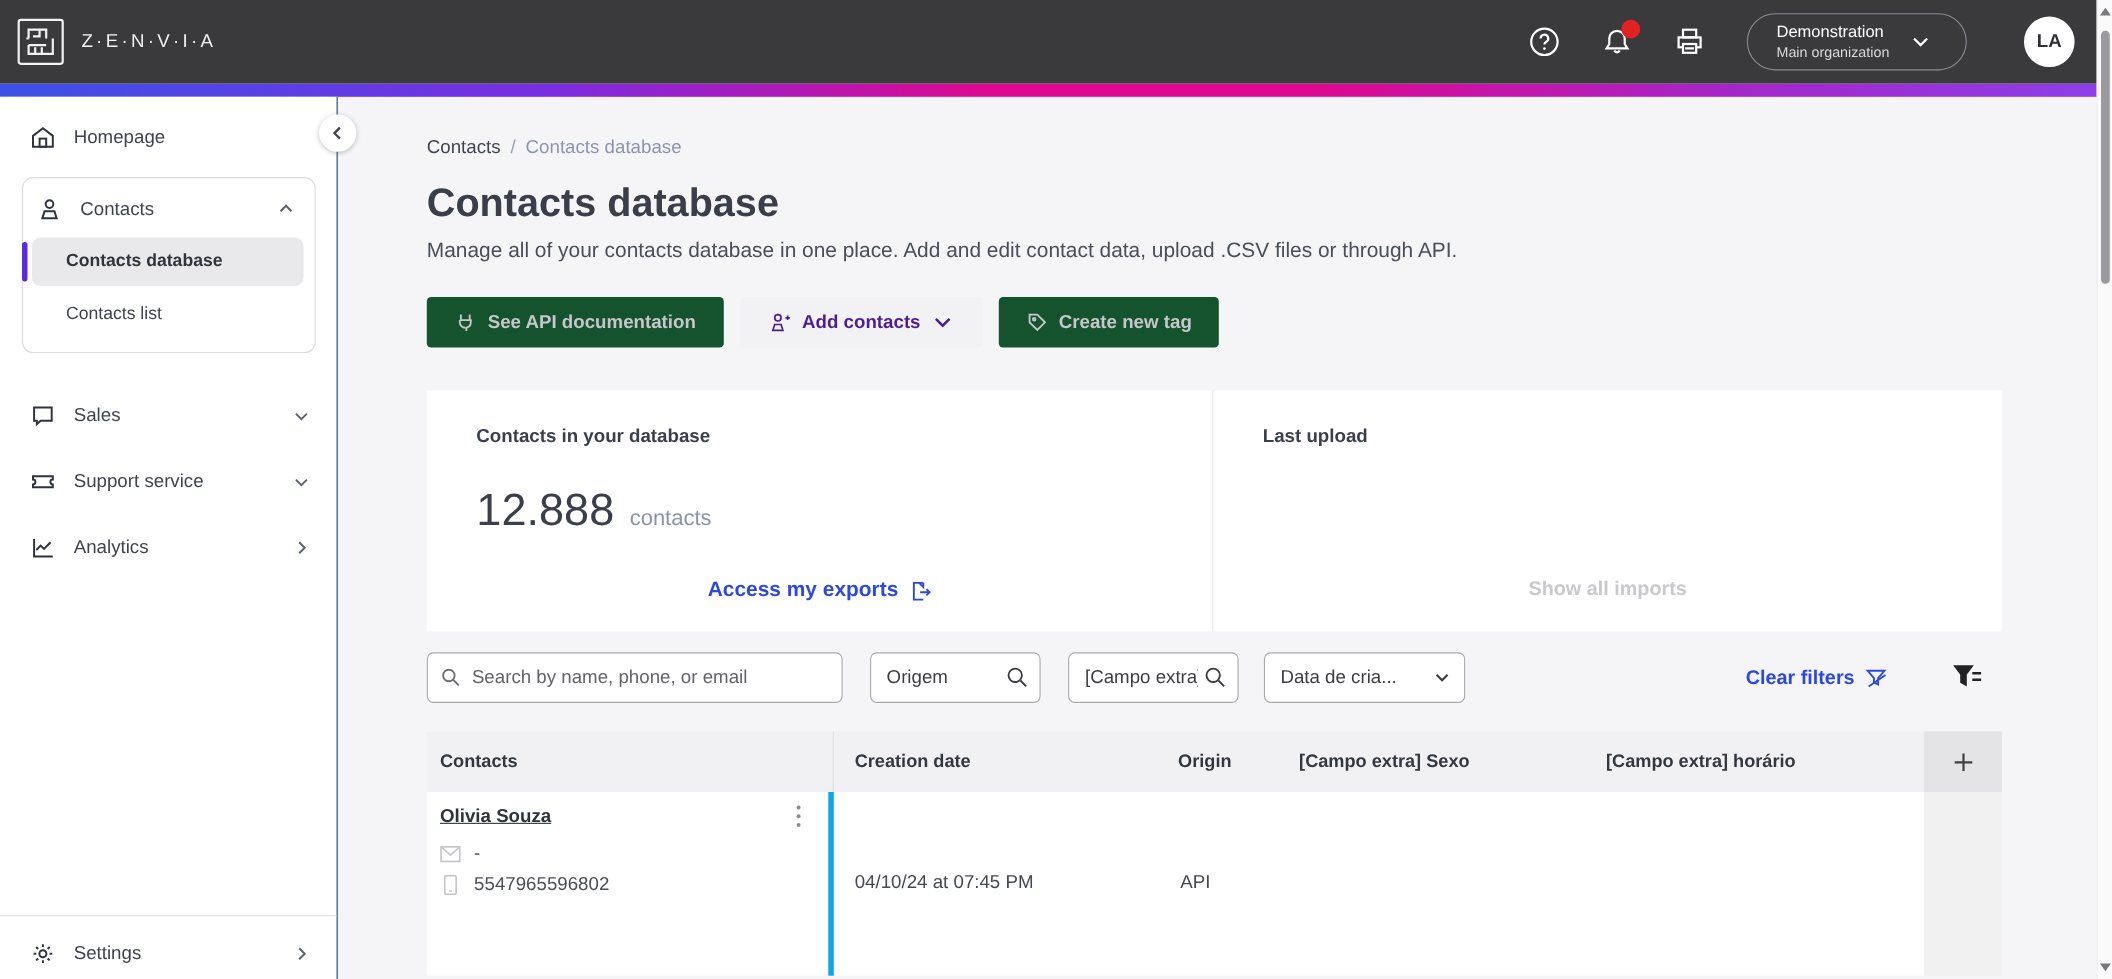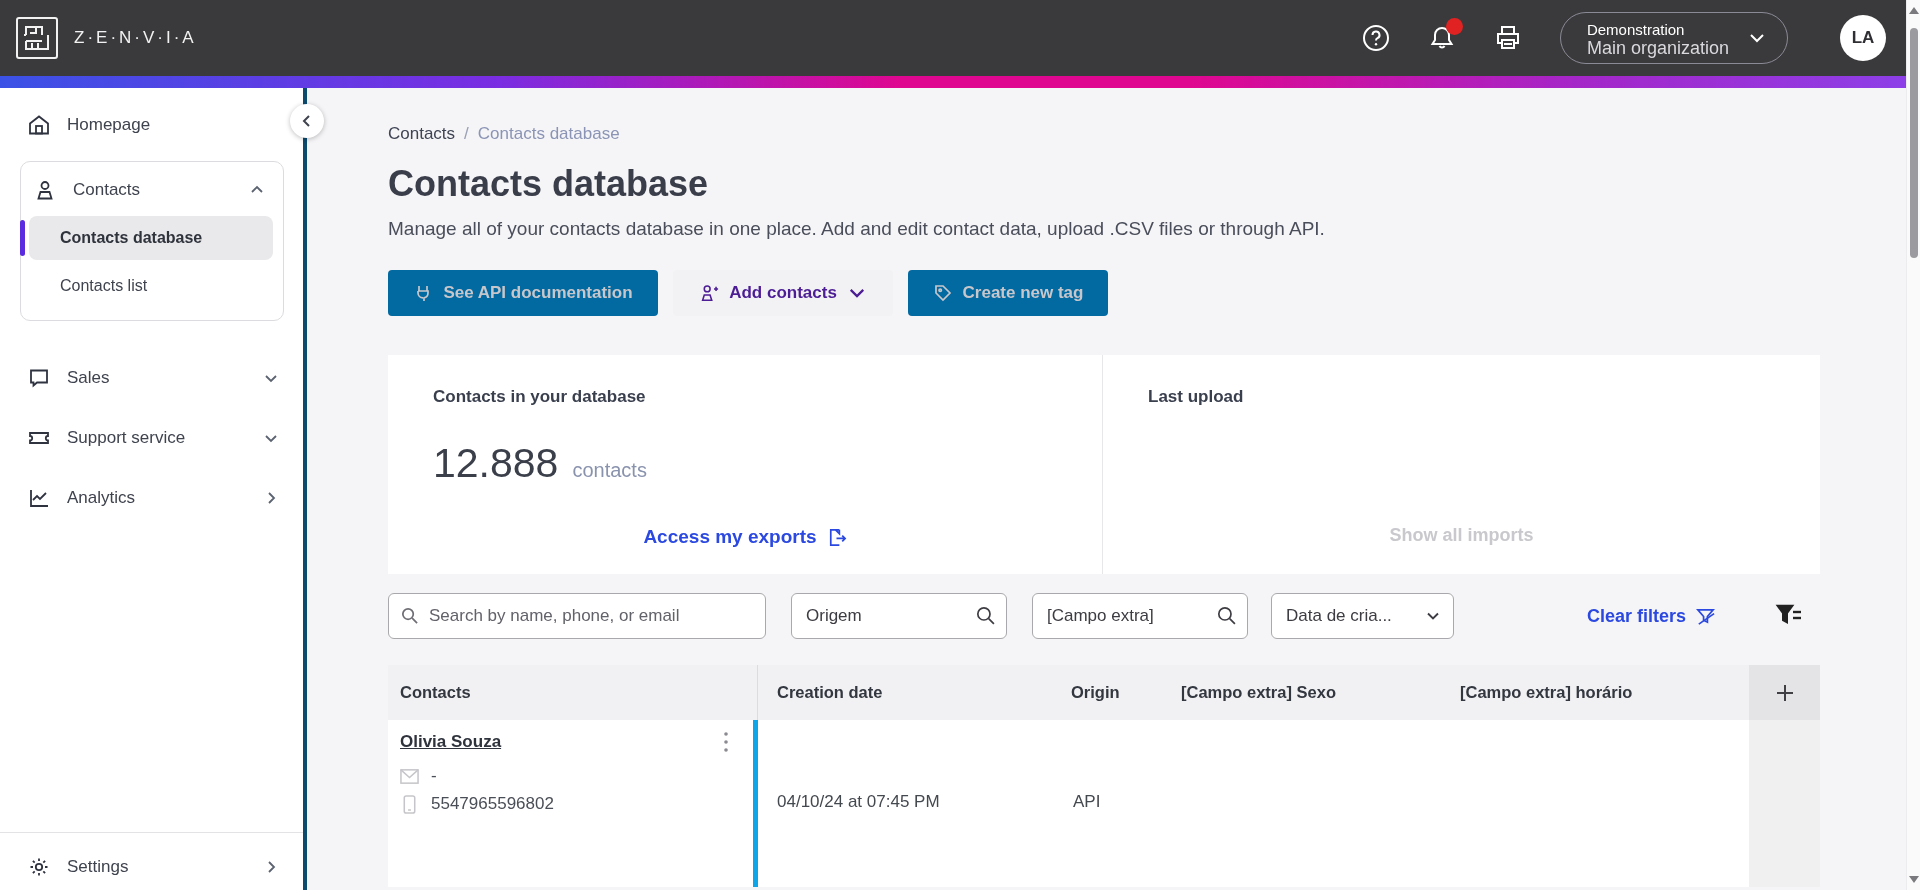--- a/index.html
+++ b/index.html
@@ -8,27 +8,27 @@
 
   
   .topbar { position:relative; height:76px; background:#3a3a3c; display:flex; align-items:center; padding:0 34px 0 16px; }
   .logo-box { width:42px; height:42px; border:2px solid #f2f2f2; border-radius:3px; display:flex; align-items:center; justify-content:center; }
   .brand { color:#f2f2f2; font-size:17px; letter-spacing:3px; margin-left:16px; font-weight:400; }
   .topbar-right { margin-left:auto; display:flex; align-items:center; gap:38px; }
   .tb-icon { width:28px; height:28px; color:#ffffff; position:relative; cursor:pointer; }
   .badge-dot { position:absolute; top:-6px; right:-7px; width:17px; height:17px; border-radius:50%; background:#e02222; }
   .org-pill { height:52px; min-width:200px; border:1px solid #8a8a96; border-radius:26px; display:flex; align-items:center; padding:0 20px 0 26px; color:#fff; gap:18px; cursor:pointer; }
   .org-name { font-size:15px; line-height:20px; }
-  .org-sub { font-size:18px; color:#d9d9de; line-height:16px; }
+  .org-sub { font-size:13px; color:#d9d9de; line-height:16px; }
   .avatar { width:46px; height:46px; border-radius:50%; background:#ffffff; color:#2f2f33; font-weight:700; font-size:17px; display:flex; align-items:center; justify-content:center; margin-left:14px; cursor:pointer; }
   .grad { height:12px; background:linear-gradient(90deg,#3b52e6 0%,#7a2de2 26%,#df0790 47%,#df0790 62%,#a526c8 82%,#8c40e9 100%); }
 
   
   .app { position:relative; display:flex; height:802px; }
-  .sidebar { width:307px; background:#fff; border-right:4px solid #0c4a6e; position:relative; flex:none; }
+  .sidebar { width:307px; background:#fff; border-right:1px solid #0c4a6e; position:relative; flex:none; }
   .main { flex:1; padding:0 0 0 81px; position:relative; }
   .content { width:1432px; }
 
   
   .side-item { display:flex; align-items:center; height:46px; padding:0 24px 0 28px; color:#3f434e; font-size:17px; cursor:pointer; }
   .side-item .s-icon { width:22px; height:22px; color:#2f3340; margin-right:17px; flex:none; }
   .side-item .chev { margin-left:auto; width:16px; height:16px; color:#5b6270; }
   .item-homepage { margin-top:14px; }
   .contacts-box { margin:13px 19px 0 20px; border:1px solid #dcdce0; border-radius:10px; padding:6px 0 12px; }
   .contacts-box .side-item { padding:0 18px 0 13px; height:44px; }
@@ -44,21 +44,21 @@
   .bc-a { color:#3f4454; cursor:pointer; }
   .bc-sep { color:#9aa0b5; }
   .bc-b { color:#8b94b5; cursor:pointer; }
   .page-title { margin-top:18px; font-size:36px; line-height:44px; font-weight:600; color:#3a3e4a; }
   .page-sub { margin-top:10px; font-size:19px; line-height:26px; color:#4a4e5a; }
 
   
   .actions { margin-top:28px; display:flex; gap:15px; }
   .abtn { height:46px; border:none; border-radius:4px; display:flex; align-items:center; justify-content:center; gap:10px; font-size:17px; font-weight:600; font-family:inherit; cursor:not-allowed; }
   .abtn svg { width:20px; height:20px; }
-  .abtn-dark { background:#0369a1; color:#c7c7cb; }
+  .abtn-dark { background:#14532d; color:#c7c7cb; }
   .abtn-light { background:#f2f2f4; color:#4c1d95; }
   .btn-api { width:270px; } .btn-add { width:220px; } .btn-tag { width:200px; }
 
   
   .cards { margin-top:39px; height:219px; background:#fff; display:flex; }
   .card { position:relative; padding:32px 30px 0 45px; }
   .card1 { width:715px; border-right:1px solid #e7e7ea; }
   .card2 { width:717px; }
   .card-title { font-size:17px; font-weight:700; color:#3a3f4e; }
   .stat-line { margin-top:33px; display:flex; align-items:baseline; gap:14px; }
@@ -72,21 +72,21 @@
   .file-meta { margin-top:6px; font-size:15px; color:#666b78; }
   .disabled-link { position:absolute; bottom:28px; left:0; right:0; text-align:center; font-size:18px; font-weight:700; color:#c9c9cd; cursor:default; }
 
   
   .filters { margin-top:19px; display:flex; align-items:center; }
   .f-input { position:relative; height:46px; }
   .f-input input { width:100%; height:100%; border:1px solid #a9a9ad; border-radius:6px; font-size:17px; font-family:inherit; color:#3c3c42; background:#fff; outline:none; }
   .f-search { width:378px; }
   .f-search input { padding:0 12px 0 40px; }
   .f-search input::placeholder { color:#62626a; opacity:1; }
-  .f-small { width:216px; margin-left:25px; }
+  .f-small { width:155px; margin-left:25px; }
   .f-small input { padding:0 36px 0 14px; }
   .icon-left { position:absolute; left:12px; top:13px; width:19px; height:19px; color:#6d6d73; }
   .icon-right { position:absolute; right:11px; top:12px; width:21px; height:21px; color:#3c3c42; }
   .f-select { width:183px; margin-left:23px; height:46px; border:1px solid #a9a9ad; border-radius:6px; background:#fff; display:flex; align-items:center; padding:0 12px 0 14px; font-size:17px; color:#3c3c42; cursor:pointer; }
   .f-select .chev { margin-left:auto; width:16px; height:16px; color:#3c3c42; }
   .clear-filters { margin-left:auto; display:flex; align-items:center; gap:9px; font-size:18px; font-weight:700; color:#2b49e0; cursor:pointer; }
   .clear-filters svg { width:21px; height:21px; }
   .adv-filter { margin:0 16px 0 58px; width:30px; height:30px; color:#222; cursor:pointer; }
 
   

